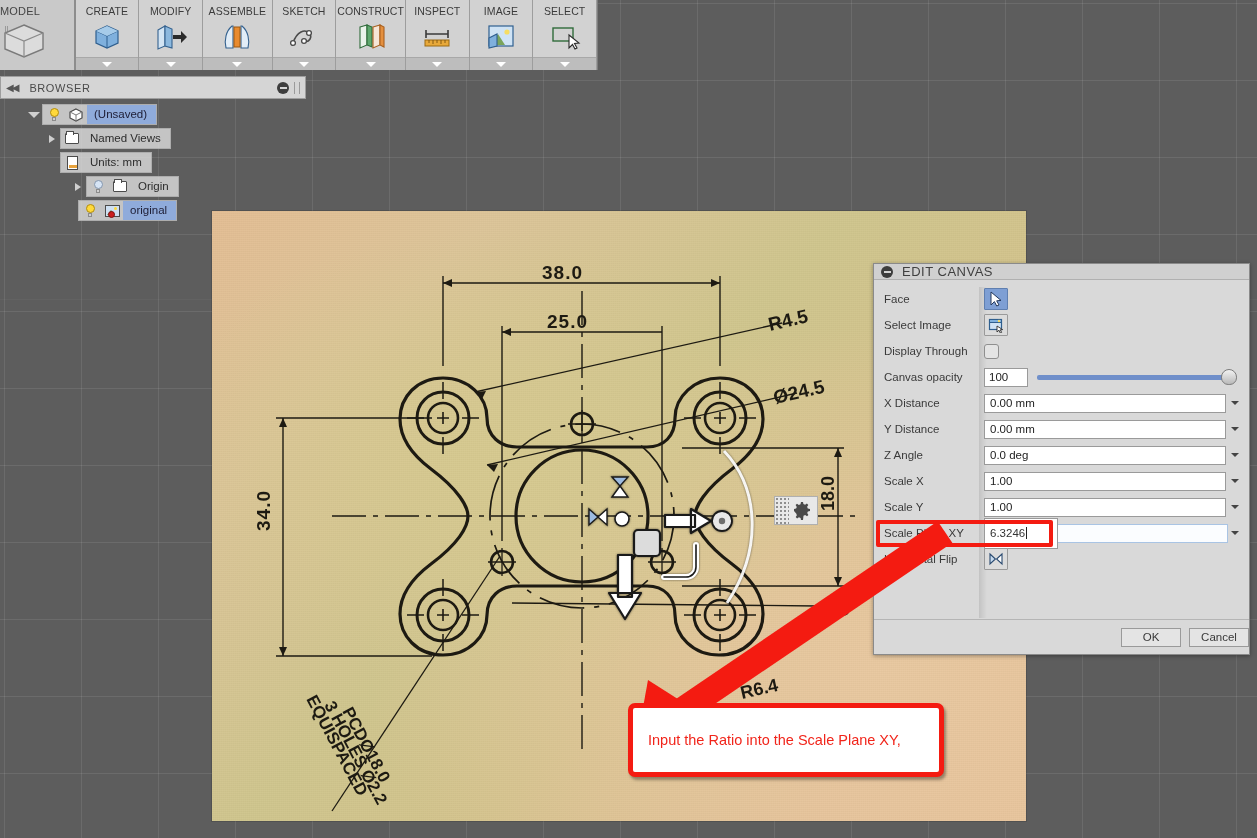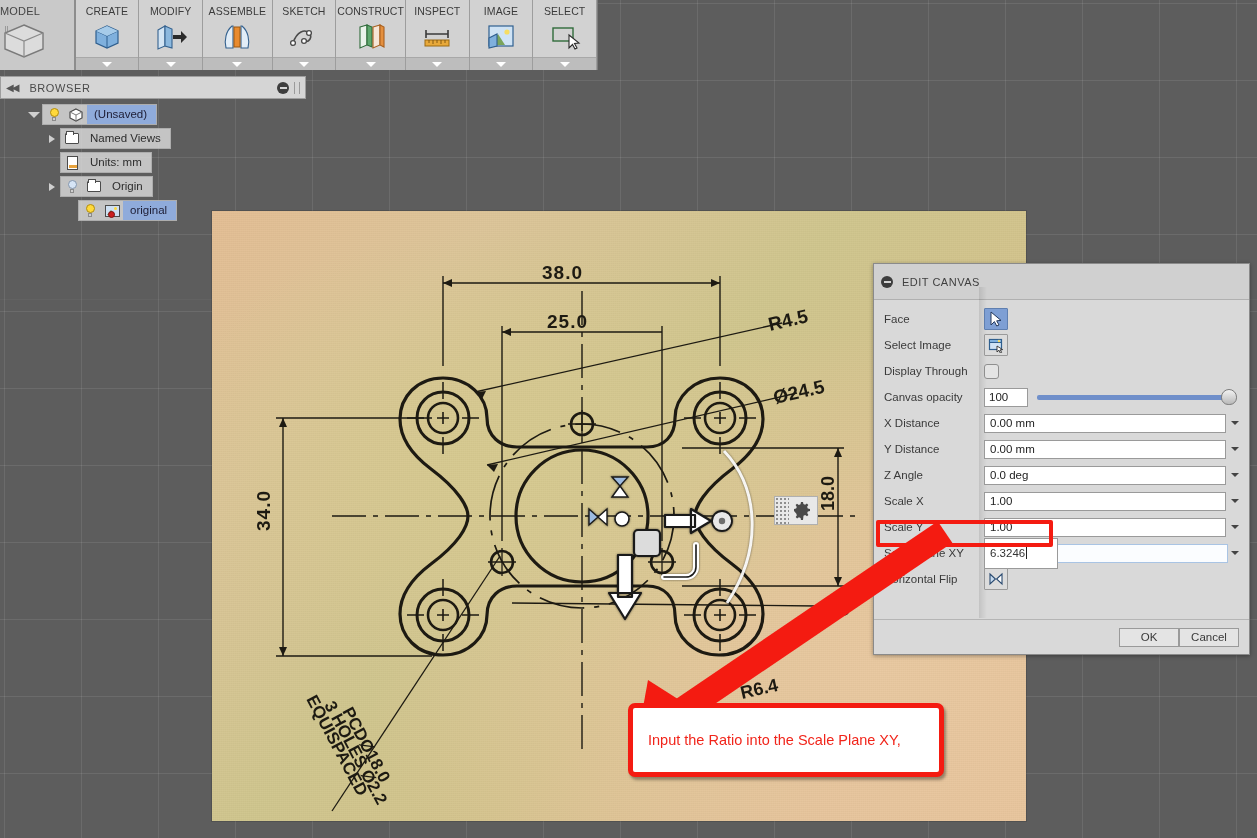--- a/index.html
+++ b/index.html
@@ -171,23 +171,23 @@
     background-size:4px 4px;}
 
   
   #dialog {
     position: absolute; left: 873px; top: 263px; width: 377px; height: 392px;
     background: #d9d9d9; border: 1px solid #8a8a8a;
     box-shadow: 0 1px 4px rgba(0,0,0,.35);
     font-size: 11.5px; color: #333;
   }
   #dialog-title {
-    height: 36px; background: #d0d0d0; border-bottom: 1px solid #b0b0b0;
+    height: 16px; background: #d0d0d0; border-bottom: 1px solid #b0b0b0;
     display:flex; align-items:center; padding-left: 7px; gap: 9px;
-    color:#3f3f3f; letter-spacing:.5px; font-size:11px;
+    color:#3f3f3f; letter-spacing:.5px; font-size:13px;
   }
   #dlg-body { padding: 6px 8px 0 10px; position: relative; }
   .row { display:flex; align-items:center; height: 26px; }
   .row .rlabel { width: 100px; color:#3a3a3a; font-size:11.5px; }
   .sqbtn {
     width:24px;height:22px;border:1px solid #9a9a9a;background:#dcdcdc;
     display:flex;align-items:center;justify-content:center; border-radius:1px;
   }
   .sqbtn.active{ background:#7e9fd4; border-color:#5f7fb0; }
   .chkbox{ width:15px;height:15px;background:#e4e4e4;border:1px solid #8f8f8f;border-radius:3px;}
@@ -212,21 +212,21 @@
   #scale-plane-row .field-inner {
     width: 74px; height:31px; background:#fff; border:1px solid #9a9a9a;
     display:flex; align-items:center; padding-left:5px;
   }
   #scale-plane-row .field-rest { flex:1; height:19px; background:#fbfdff; border:1px solid #a9c4e4; border-left:none; }
   .caretblink{ width:1px;height:12px;background:#222;margin-left:1px;}
 
   #dlg-sep { position:absolute; left:0; right:0; bottom:34px; height:1px; background:#b5b5b5; }
   #dlg-footer {
     position:absolute; left:0; right:0; bottom:0; height:34px;
-    display:flex; align-items:center; justify-content:flex-end; padding-right:10px;
+    display:flex; align-items:center; justify-content:flex-end; gap:8px; 
   }
   .dbtn {
     width:60px;height:19px;background:#e4e4e4;border:1px solid #9a9a9a;
     font-size:11.5px;color:#3a3a3a;display:flex;align-items:center;justify-content:center;
   }
 
   
   #dlg-divider{position:absolute;left:105px;top:23px;width:8px;bottom:36px;
     background:linear-gradient(to right, rgba(0,0,0,.10), rgba(0,0,0,0));pointer-events:none;}
 
@@ -603,21 +603,21 @@
 
       <div class="tnode" style="padding-left:60px">
         <span class="tchip">
           <span class="cell">
               <span class="docicon"></span>
             </span>
           <span class="tlabel">Units: mm</span>
         </span>
       </div>
 
-      <div class="tnode" style="padding-left:44px">
+      <div class="tnode" style="padding-left:70px">
         <span class="twist">
             <i class="tri-r"></i>
           </span>
         <span class="tchip">
           <span class="cell">
             <span class="bulb-on bulb-off">
                 <span class="b"></span>
                 <span class="s"></span>
               </span>
           </span>

